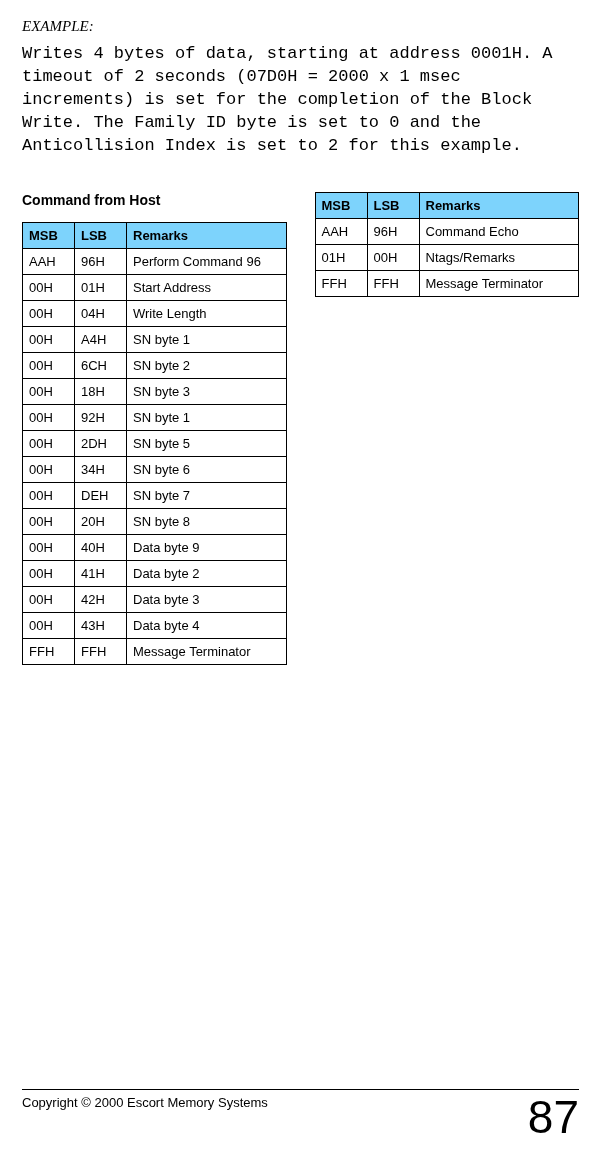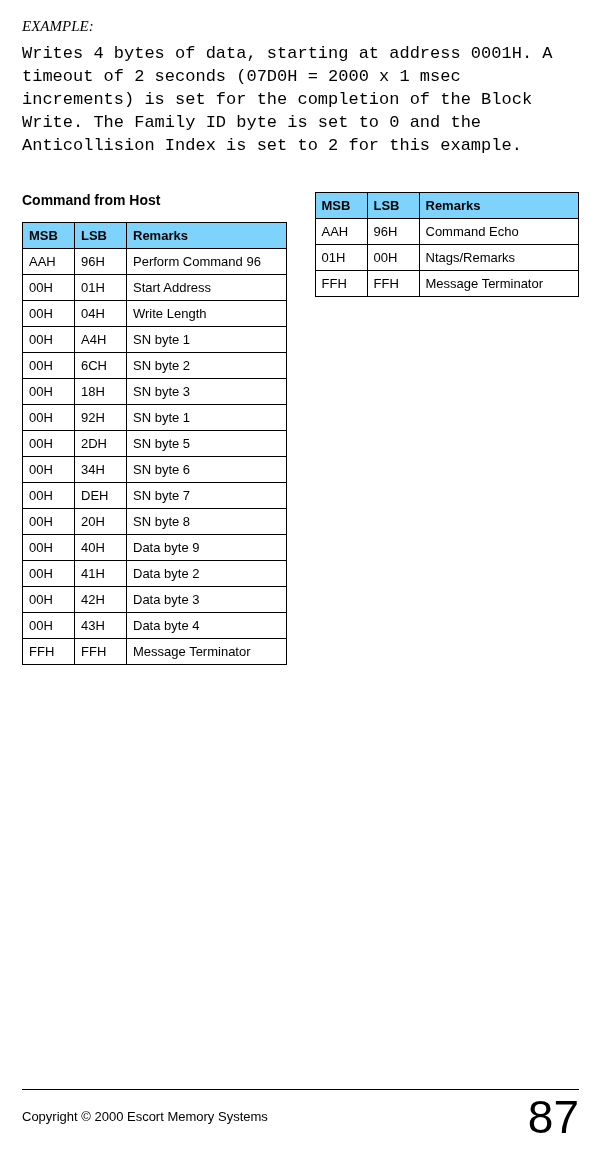--- a/index.html
+++ b/index.html
@@ -62,21 +62,21 @@
       bottom: 22px;
     }
     .footer-rule {
       border: none;
       border-top: 1px solid #000;
       margin-bottom: 4px;
     }
     .footer-row {
       display: flex;
       justify-content: space-between;
-      align-items: center;
+      align-items: flex-start;
     }
     .footer-text {
       font-size: 13px;
       font-family: Arial, Helvetica, sans-serif;
       line-height: 1.35;
     }
     .page-num {
       font-size: 46px;
       font-family: Arial, Helvetica, sans-serif;
       line-height: 1;

